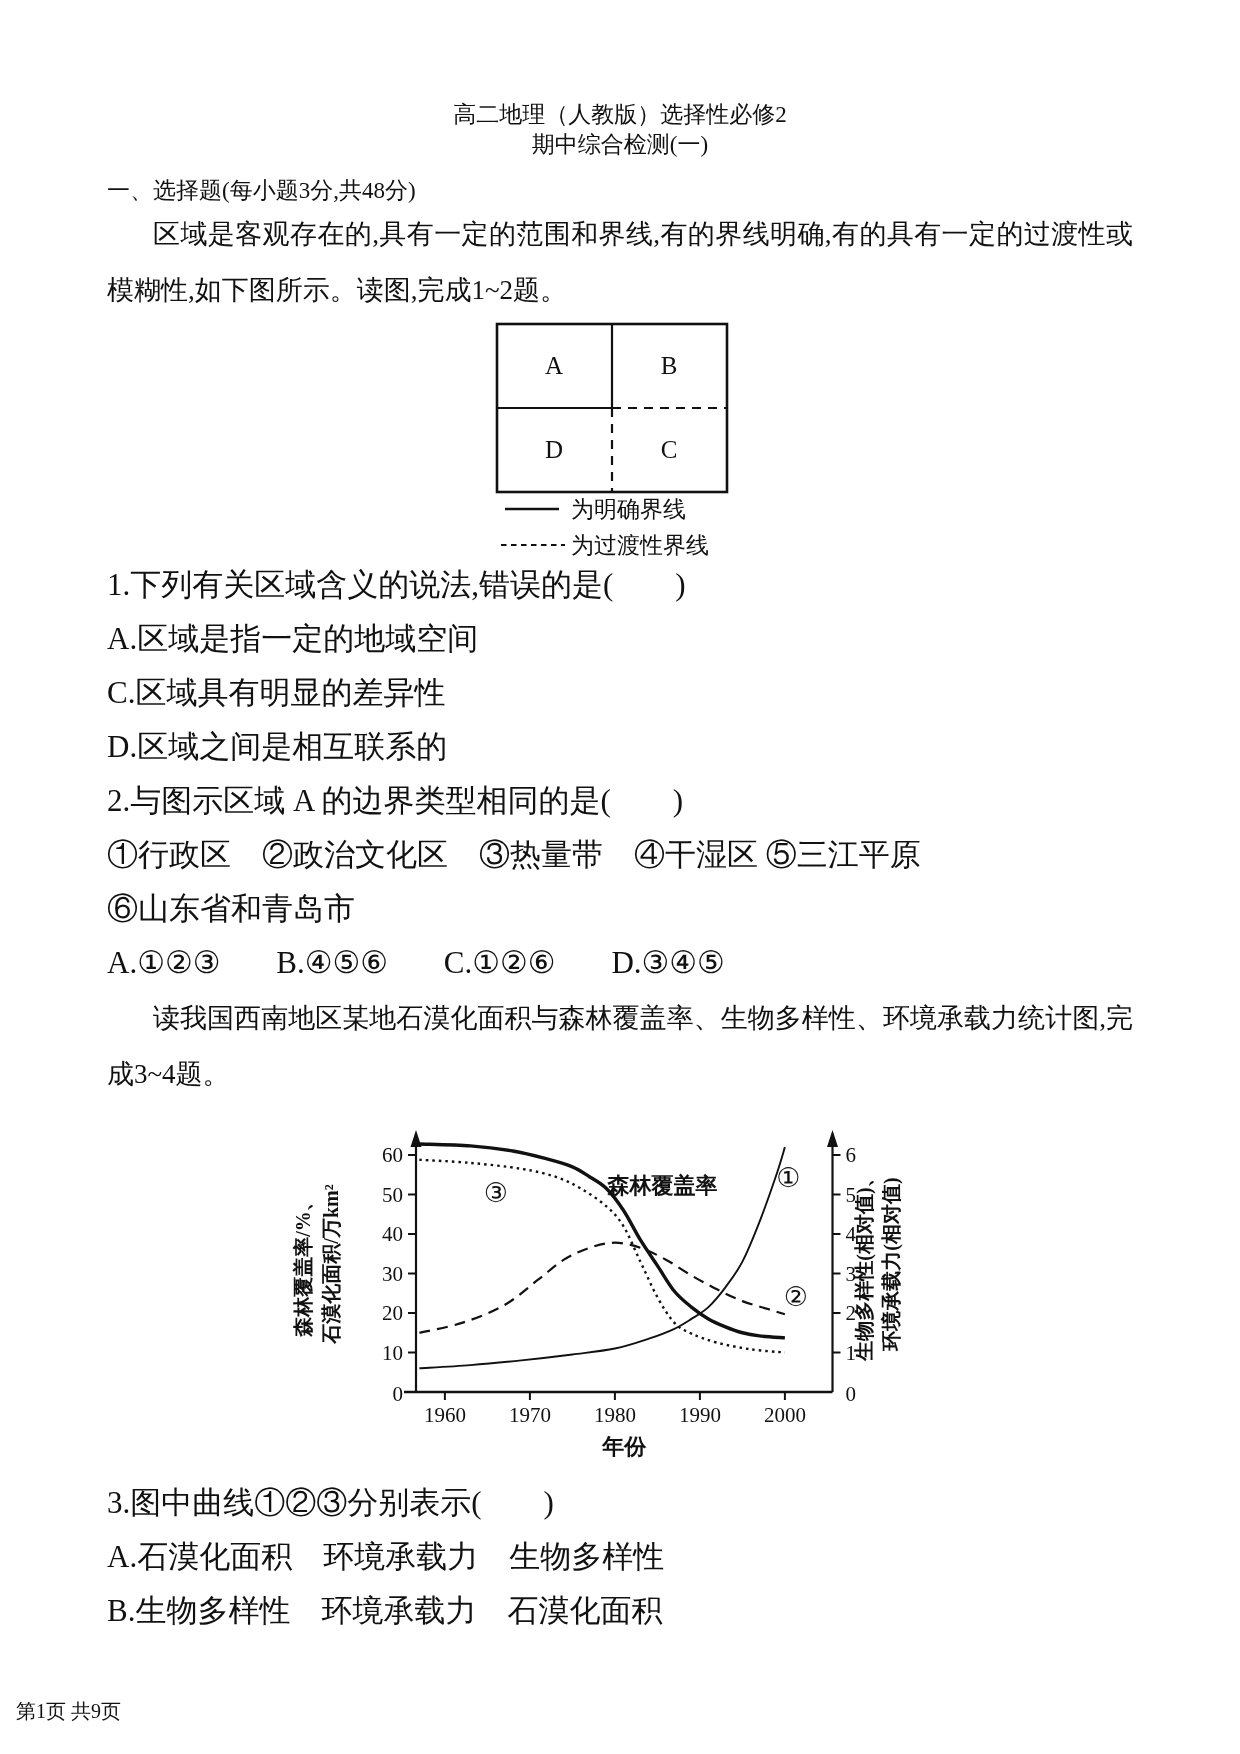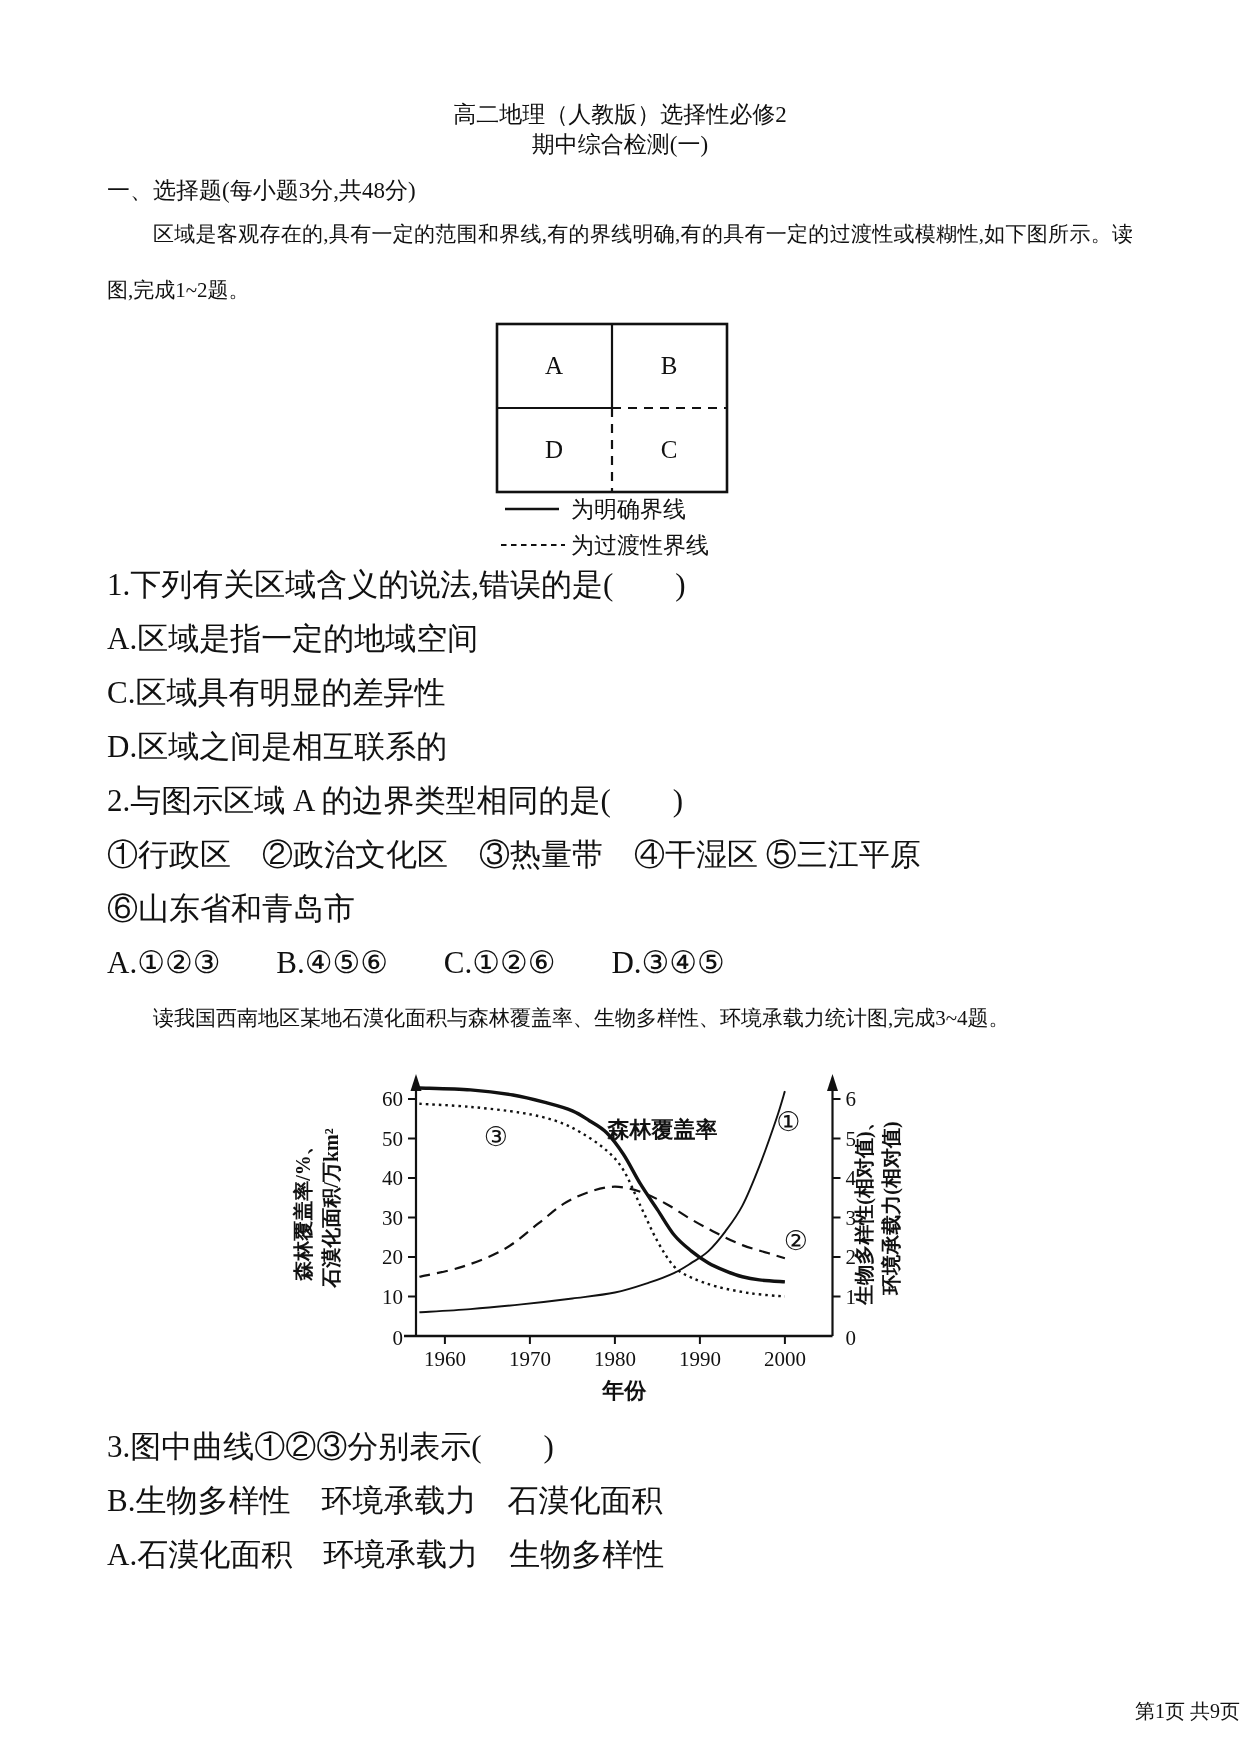--- a/index.html
+++ b/index.html
@@ -10,26 +10,26 @@
     background:#ffffff;
     color:#111;
     font-family:"Liberation Serif","DejaVu Serif",serif;
     box-sizing:border-box;
     padding:0 107px;
     overflow:hidden;
   }
   .title{padding-top:100px;text-align:center;font-size:23px;line-height:30px;}
   .subtitle{text-align:center;font-size:23px;line-height:30px;}
   .heading{margin-top:16px;font-size:23px;line-height:30px;}
-  .para{font-size:21px;line-height:56px;text-indent:46px;text-align:justify;}
+  .para{font-size:27px;line-height:56px;text-indent:46px;text-align:justify;}
   .qline{font-size:31px;line-height:54px;}
   .opts-inline span{display:inline-block;margin-right:48px;}
   .figure1{display:block;margin:0 0 0 380px;}
   .chart{display:block;margin:2px 0 0 163px;}
-  .footer{position:absolute;left:1px;right:0;top:1698px;text-align:right;font-size:20px;}
+  .footer{position:absolute;left:16px;right:0;top:1698px;text-align:left;font-size:20px;}
   svg text{fill:#111;font-family:"Liberation Serif","DejaVu Serif",serif;}
 </style>
 </head>
 <body>
 
 <div class="page">
 
   <div class="title">高二地理（人教版）选择性必修2</div>
   <div class="subtitle">期中综合检测(一)</div>
   <div class="heading">一、选择题(每小题3分,共48分)</div>
@@ -120,17 +120,17 @@
       <path d="M149.40000000000077 55.74000000000001 C157.90000000000077 56.26666666666667,183.40000000000077 57.385833333333316,200.40000000000077 58.89999999999998 C217.40000000000077 60.41416666666664,237.23333333333412 62.52083333333332,251.40000000000077 64.82499999999999 C265.56666666666746 67.12916666666666,275.4833333333341 69.43333333333332,285.4000000000008 72.725 C295.31666666666746 76.01666666666667,302.4000000000008 79.63749999999999,310.9000000000008 84.57499999999999 C319.4000000000008 89.51249999999999,329.31666666666746 96.09583333333333,336.4000000000008 102.35 C343.4833333333341 108.60416666666666,347.7333333333341 112.88333333333333,353.4000000000008 122.1 C359.06666666666746 131.31666666666666,364.7333333333341 145.8,370.4000000000008 157.65 C376.06666666666746 169.5,381.7333333333341 182.99583333333334,387.4000000000008 193.2 C393.06666666666746 203.40416666666664,398.7333333333341 212.81833333333333,404.4000000000008 218.875 C410.06666666666746 224.93166666666667,414.31666666666746 226.24833333333333,421.4000000000008 229.54 C428.4833333333341 232.83166666666665,436.9833333333341 235.99166666666667,446.9000000000008 238.625 C456.81666666666746 241.25833333333333,469.56666666666746 243.69416666666666,480.9000000000008 245.34 C492.2333333333341 246.98583333333335,509.2333333333341 247.97333333333333,514.9000000000008 248.5" fill="none" stroke="#111" stroke-width="2.4" stroke-linecap="butt" stroke-dasharray="2.5 4"></path>
       <path d="M149.40000000000077 228.75 C156.48333333333412 227.10416666666666,177.73333333333412 223.48333333333335,191.90000000000077 218.875 C206.06666666666743 214.26666666666665,221.65000000000077 208.34166666666667,234.40000000000077 201.1 C247.15000000000077 193.85833333333332,258.4833333333341 182.99583333333334,268.4000000000008 175.425 C278.31666666666746 167.85416666666669,285.4000000000008 160.94166666666666,293.9000000000008 155.67499999999998 C302.4000000000008 150.4083333333333,310.9000000000008 146.65583333333336,319.4000000000008 143.82500000000002 C327.9000000000008 140.99416666666667,336.4000000000008 138.69,344.9000000000008 138.69 C353.4000000000008 138.69,361.9000000000008 140.99416666666667,370.4000000000008 143.82500000000002 C378.9000000000008 146.65583333333336,387.4000000000008 151.06666666666666,395.9000000000008 155.67499999999998 C404.4000000000008 160.2833333333333,412.9000000000008 166.5375,421.4000000000008 171.475 C429.9000000000008 176.4125,438.4000000000008 181.02083333333334,446.9000000000008 185.3 C455.4000000000008 189.57916666666668,463.9000000000008 193.85833333333335,472.4000000000008 197.15 C480.9000000000008 200.44166666666666,490.81666666666746 202.8775,497.9000000000008 205.05 C504.9833333333341 207.22250000000003,512.0666666666674 209.32916666666668,514.9000000000008 210.185" fill="none" stroke="#111" stroke-width="2.2" stroke-linecap="butt" stroke-dasharray="11 7"></path>
       <path d="M149.40000000000077 264.3 C157.90000000000077 263.7733333333333,183.40000000000077 262.45666666666665,200.40000000000077 261.14 C217.40000000000077 259.8233333333333,234.40000000000077 258.17749999999995,251.40000000000077 256.4 C268.4000000000008 254.62249999999997,286.81666666666746 252.45,302.4000000000008 250.475 C317.9833333333341 248.5,332.1500000000008 247.18333333333334,344.9000000000008 244.55 C357.6500000000008 241.91666666666669,368.9833333333341 237.96666666666667,378.9000000000008 234.675 C388.81666666666746 231.38333333333335,397.31666666666746 228.09166666666667,404.4000000000008 224.8 C411.4833333333341 221.50833333333335,415.7333333333341 218.54583333333335,421.4000000000008 214.925 C427.06666666666746 211.30416666666667,432.7333333333341 208.34166666666667,438.4000000000008 203.075 C444.06666666666746 197.8083333333333,449.7333333333341 190.89583333333331,455.4000000000008 183.325 C461.06666666666746 175.75416666666666,466.7333333333341 168.5125,472.4000000000008 157.65 C478.06666666666746 146.78750000000002,483.7333333333341 132.63333333333333,489.4000000000008 118.15 C495.06666666666746 103.66666666666667,502.1500000000008 83.25833333333334,506.4000000000008 70.75 C510.6500000000008 58.24166666666667,513.4833333333341 47.70833333333333,514.9000000000008 43.099999999999994" fill="none" stroke="#111" stroke-width="1.9" stroke-linecap="butt"></path>
       <text x="225.90000000000077" y="98.39999999999998" text-anchor="middle" font-size="27" font-weight="normal">③</text>
       <text x="392.5" y="88.52499999999998" text-anchor="middle" font-size="22" font-weight="bold">森林覆盖率</text>
       <text x="518.3000000000015" y="82.6" text-anchor="middle" font-size="27" font-weight="normal">①</text>
       <text x="525.9500000000004" y="202.285" text-anchor="middle" font-size="27" font-weight="normal">②</text>
     </svg>
 
   <div class="qline">3.图中曲线①②③分别表示(　　)</div>
+  <div class="qline">A.石漠化面积　环境承载力　生物多样性</div>
   <div class="qline">B.生物多样性　环境承载力　石漠化面积</div>
-  <div class="qline">A.石漠化面积　环境承载力　生物多样性</div>
 
   <div class="footer">第1页 共9页</div>
 </div>
 
 </body></html>

